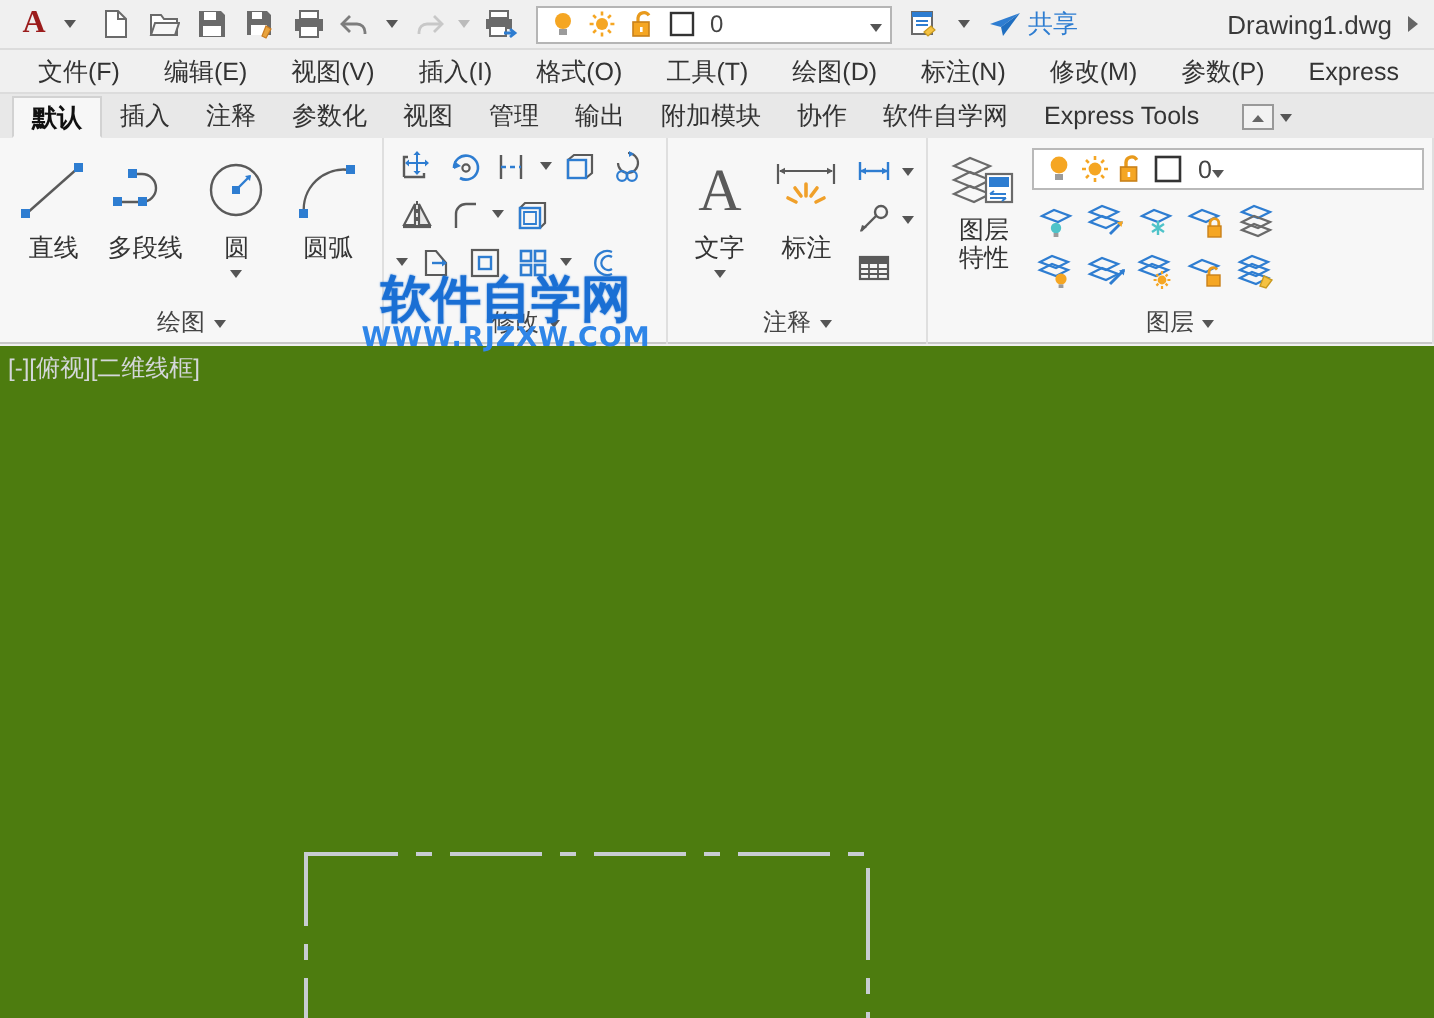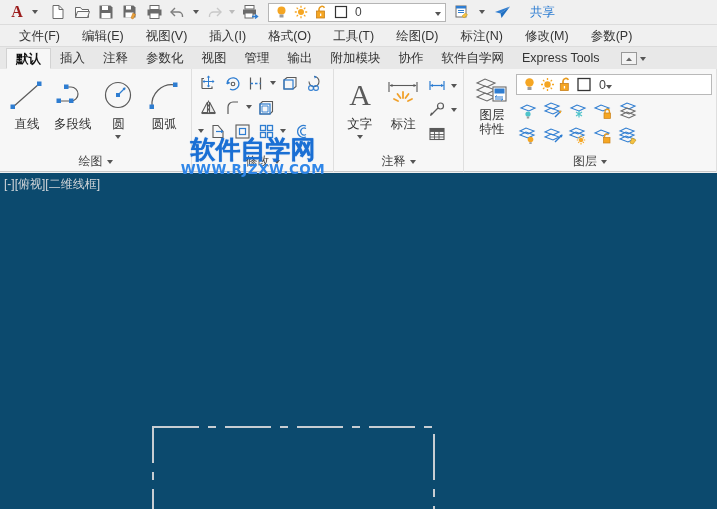--- a/index.html
+++ b/index.html
@@ -51,21 +51,21 @@
     width:178px;
     position:relative;
   }
   .layerbox .ic { width:20px;height:17px;display:flex;align-items:center;justify-content:center; }
   .layerbox .lname { font-size:12px; color:#444; margin-left:4px; }
   .layerbox .dd {
     position:absolute; right:4px; top:50%; transform:translateY(-50%);
   }
   .qat-right { margin-left:auto; display:flex; align-items:center; padding-right:4px;}
   .share {
-    display:flex;align-items:center;gap:19px;
+    display:flex;align-items:center;gap:3px;
     color:#2e7dd1;font-size:12.5px;
     margin-left:4px;
   }
   .title-caret {
     margin-left:8px;
     width:0;height:0;
     border-top:4px solid transparent;
     border-bottom:4px solid transparent;
     border-left:5px solid #666;
   }
@@ -200,21 +200,21 @@
   .layer-grid { display:flex;flex-direction:column; }
   .lrow { display:flex; }
   .lbtn { width:25px;height:25px;display:flex;align-items:center;justify-content:center; }
 
   
   .canvas {
     position:absolute;
     left:0; top:173px;
     width:717px;
     height:336px;
-    background:#0c4a6e;
+    background:#4d7c0f;
     overflow:hidden;
     text-decoration:underline;
   }
   .vp-label {
     position:absolute;
     left:4px; top:3px;
     color:#d4d7da;
     font-size:12px;
     font-family:"Liberation Sans", sans-serif;
     white-space:nowrap;
@@ -340,33 +340,38 @@
   </div>
 
   <div class="share">
     <svg width="17" height="15" viewBox="0 0 17 15">
       <path d="M16 1.5 1 7l5.5 1.5z" fill="#2e7dd1"></path>
       <path d="M16 1.5 6.5 8.5l1 4.5z" fill="#1f6ec0"></path>
     </svg>
     <span>共享</span>
   </div>
 
+  <div class="qat-right">
+    <span style="font-size:13px;color:#3a3a3a">Drawing1.dwg</span>
+    <span class="title-caret"></span>
+  </div>
 </div>
 
 <div class="menubar">
   <div class="mi">文件(F)</div>
   <div class="mi">编辑(E)</div>
   <div class="mi">视图(V)</div>
   <div class="mi">插入(I)</div>
   <div class="mi">格式(O)</div>
   <div class="mi">工具(T)</div>
   <div class="mi">绘图(D)</div>
   <div class="mi">标注(N)</div>
   <div class="mi">修改(M)</div>
   <div class="mi">参数(P)</div>
+  <div class="mi">Express</div>
 </div>
 
 <div class="ribbon-tabs">
   <div class="rtab active">默认</div>
   <div class="rtab">插入</div>
   <div class="rtab">注释</div>
   <div class="rtab">参数化</div>
   <div class="rtab">视图</div>
   <div class="rtab">管理</div>
   <div class="rtab">输出</div>

